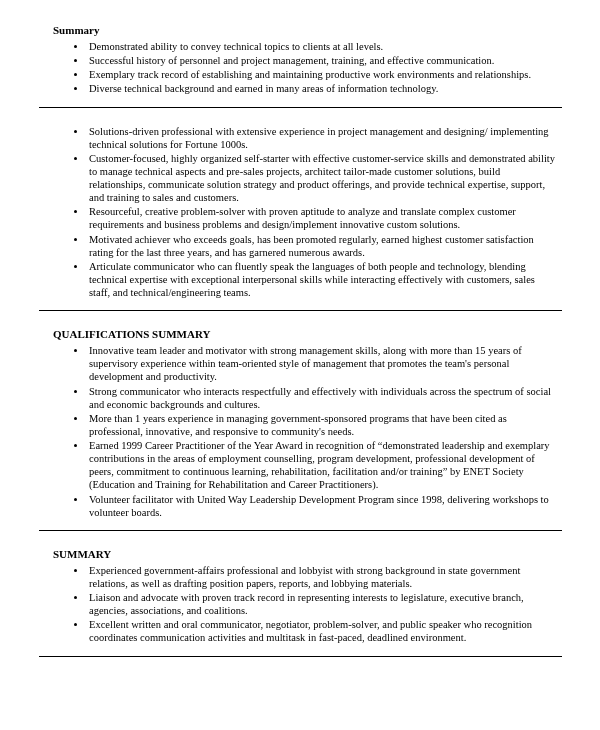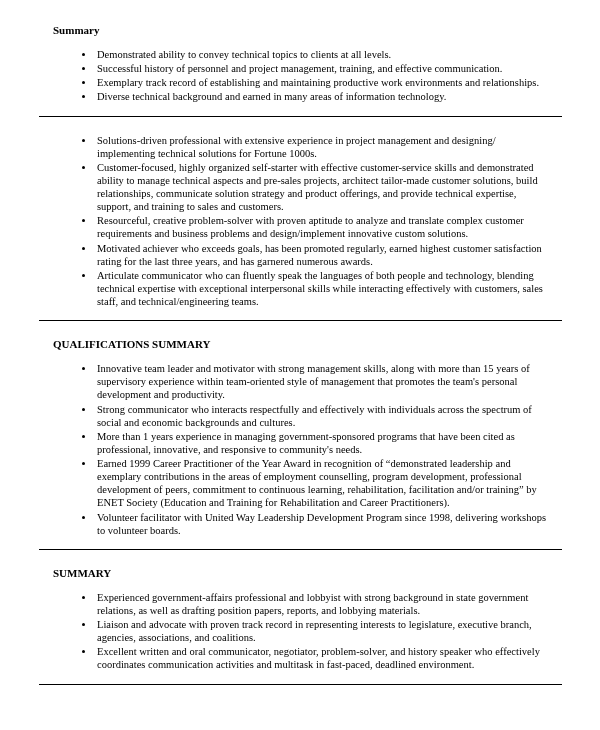--- a/index.html
+++ b/index.html
@@ -26,21 +26,21 @@
     margin: 0 0 24px 0;
     letter-spacing: 0.2px;
   }
   .resume-section { margin: 0; }
   .section-heading {
     font-size: 11px;
     font-weight: bold;
     margin: 0 0 2px 8px;
   }
   .bullet-list {
-    margin: 12px;
+    margin: 4px;
     padding: 0 0 0 38px;
     list-style-type: disc;
   }
   .bullet-item {
     font-size: 10.5px;
     line-height: 1.25;
     margin: 0 0 1px 0;
     padding-left: 2px;
   }
   .section-divider {
@@ -88,18 +88,18 @@
           <li class="bullet-item">Volunteer facilitator with United Way Leadership Development Program since 1998, delivering workshops to volunteer boards.</li>
         </ul>
     <hr class="section-divider">
   </section>
 
   <section class="resume-section">
     <h2 class="section-heading">SUMMARY</h2>
     <ul class="bullet-list">
           <li class="bullet-item">Experienced government-affairs professional and lobbyist with strong background in state government relations, as well as drafting position papers, reports, and lobbying materials.</li>
           <li class="bullet-item">Liaison and advocate with proven track record in representing interests to legislature, executive branch, agencies, associations, and coalitions.</li>
-          <li class="bullet-item">Excellent written and oral communicator, negotiator, problem-solver, and history speaker who effectively coordinates communication activities and multitask in fast-paced, deadlined environment.</li>
+          <li class="bullet-item">Excellent written and oral communicator, negotiator, problem-solver, and public speaker who recognition coordinates communication activities and multitask in fast-paced, deadlined environment.</li>
         </ul>
     <hr class="section-divider">
   </section>
 </div>
 </main>
 
 </body></html>

